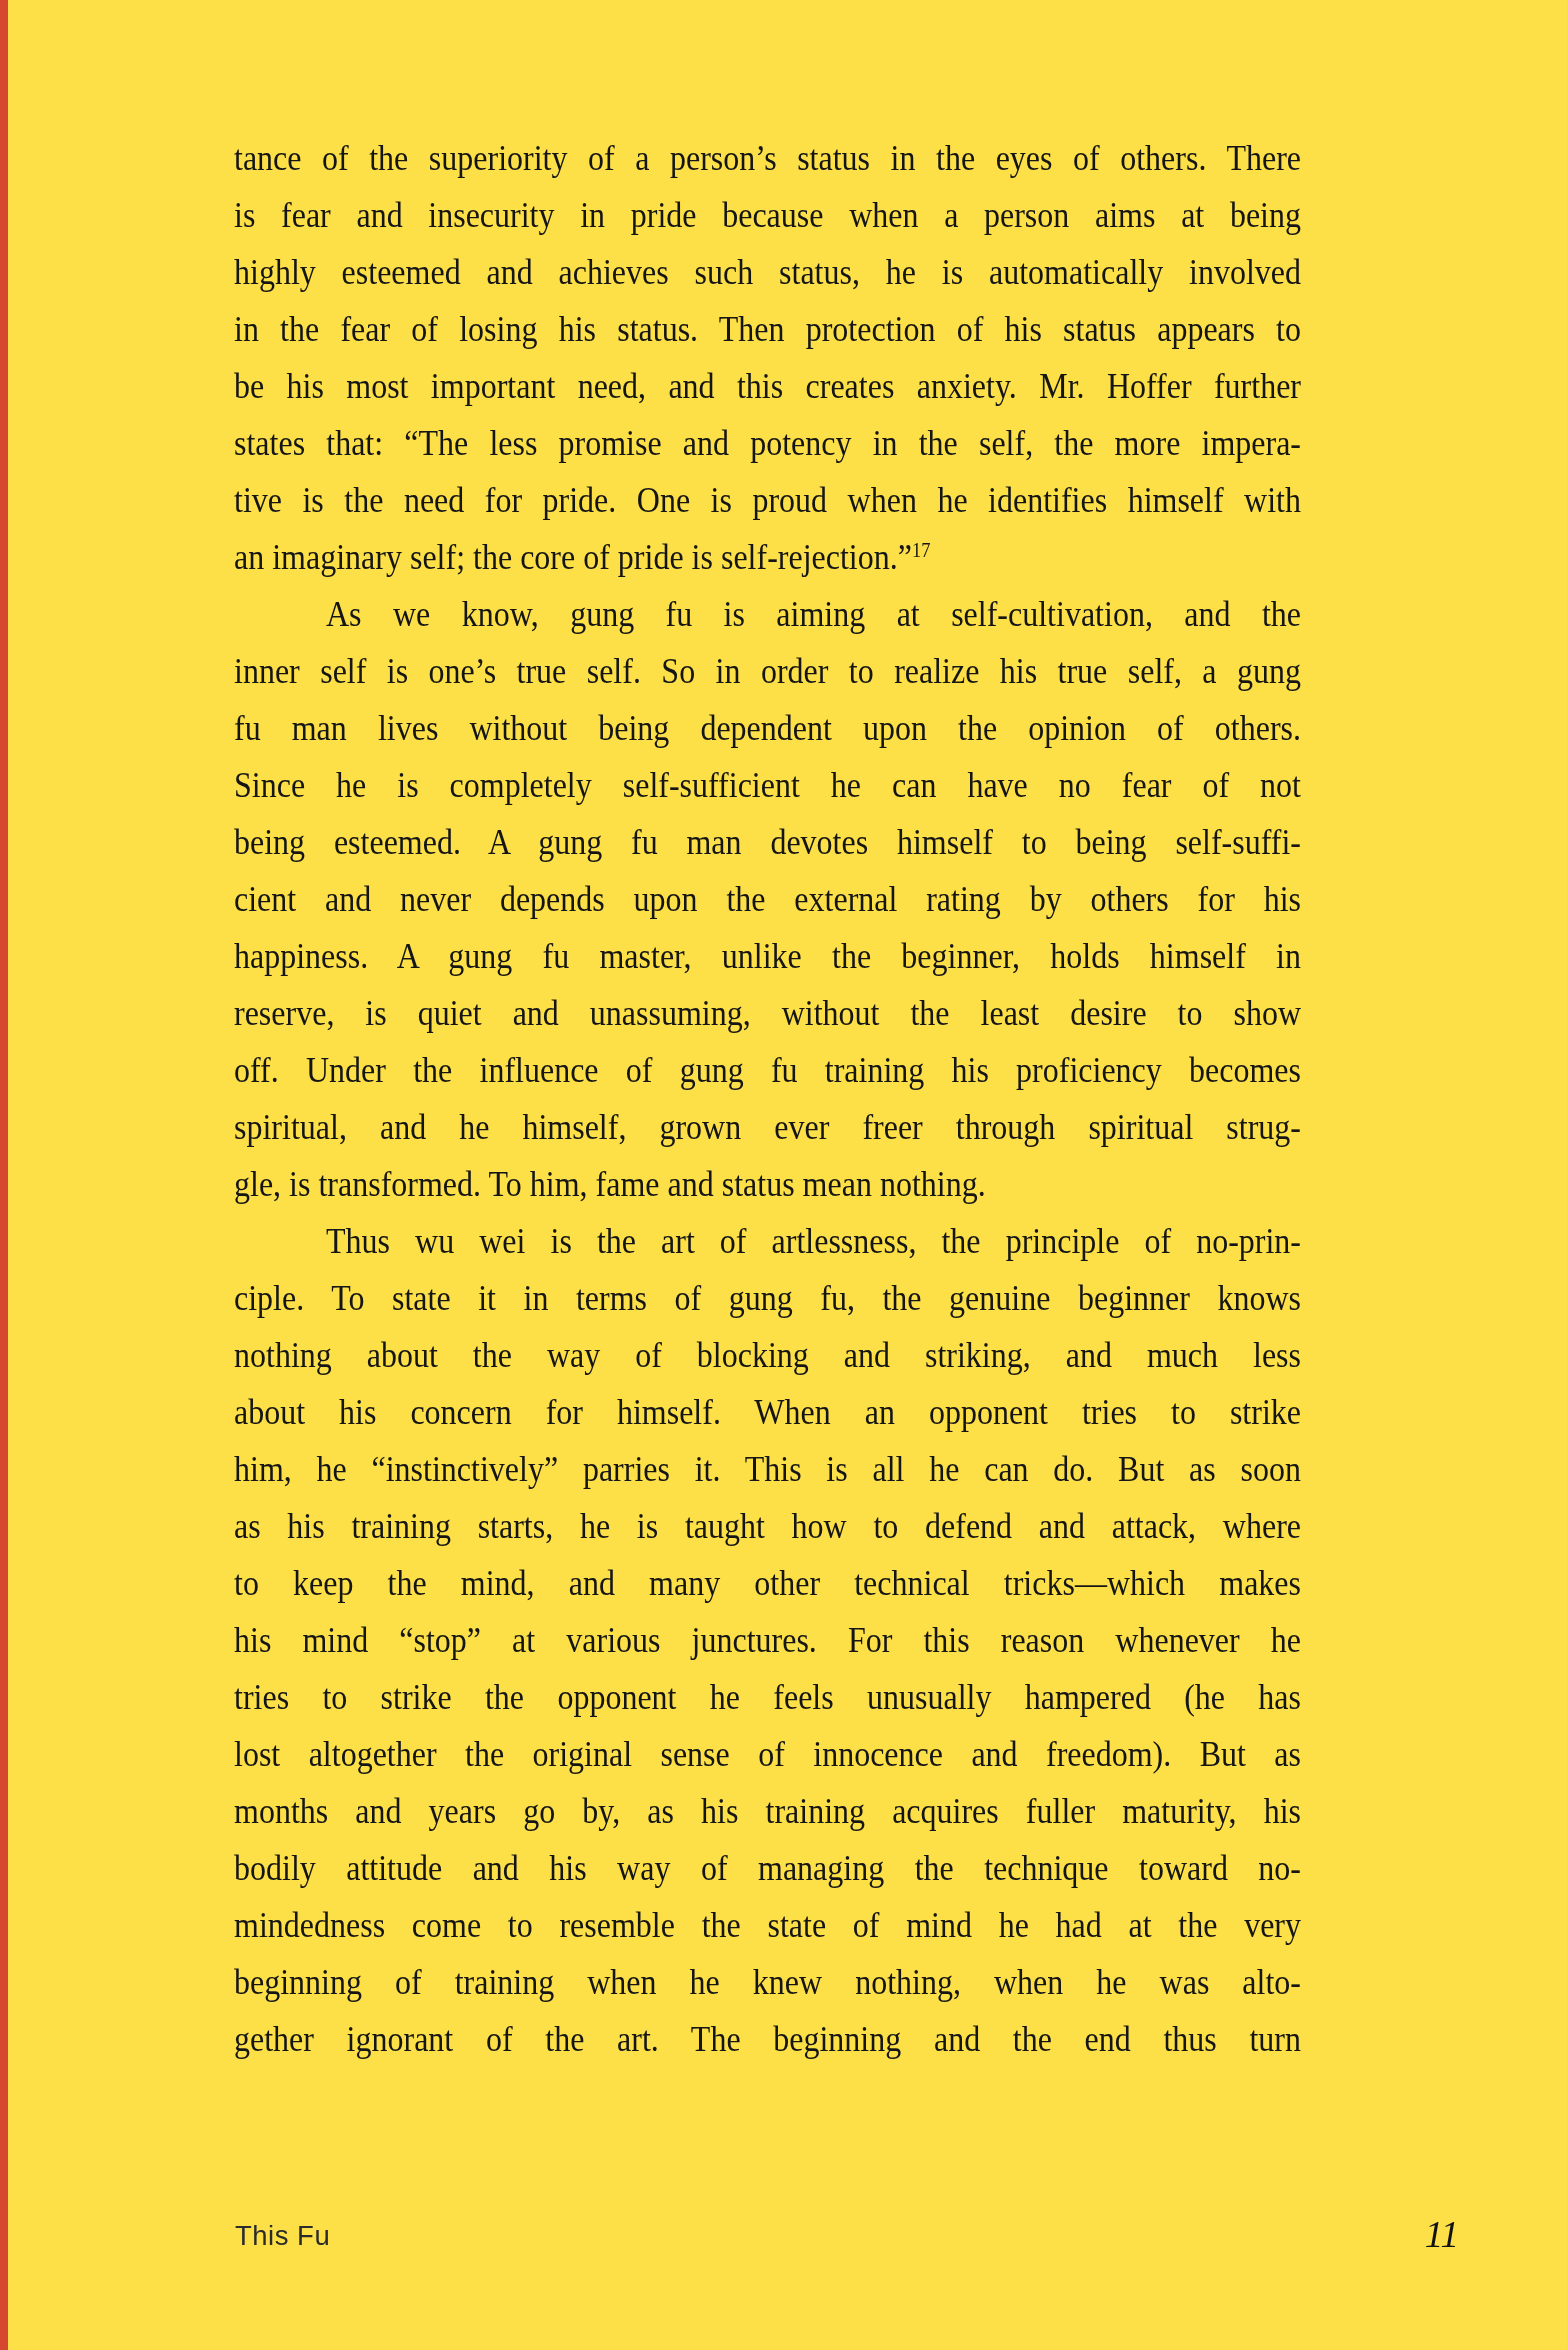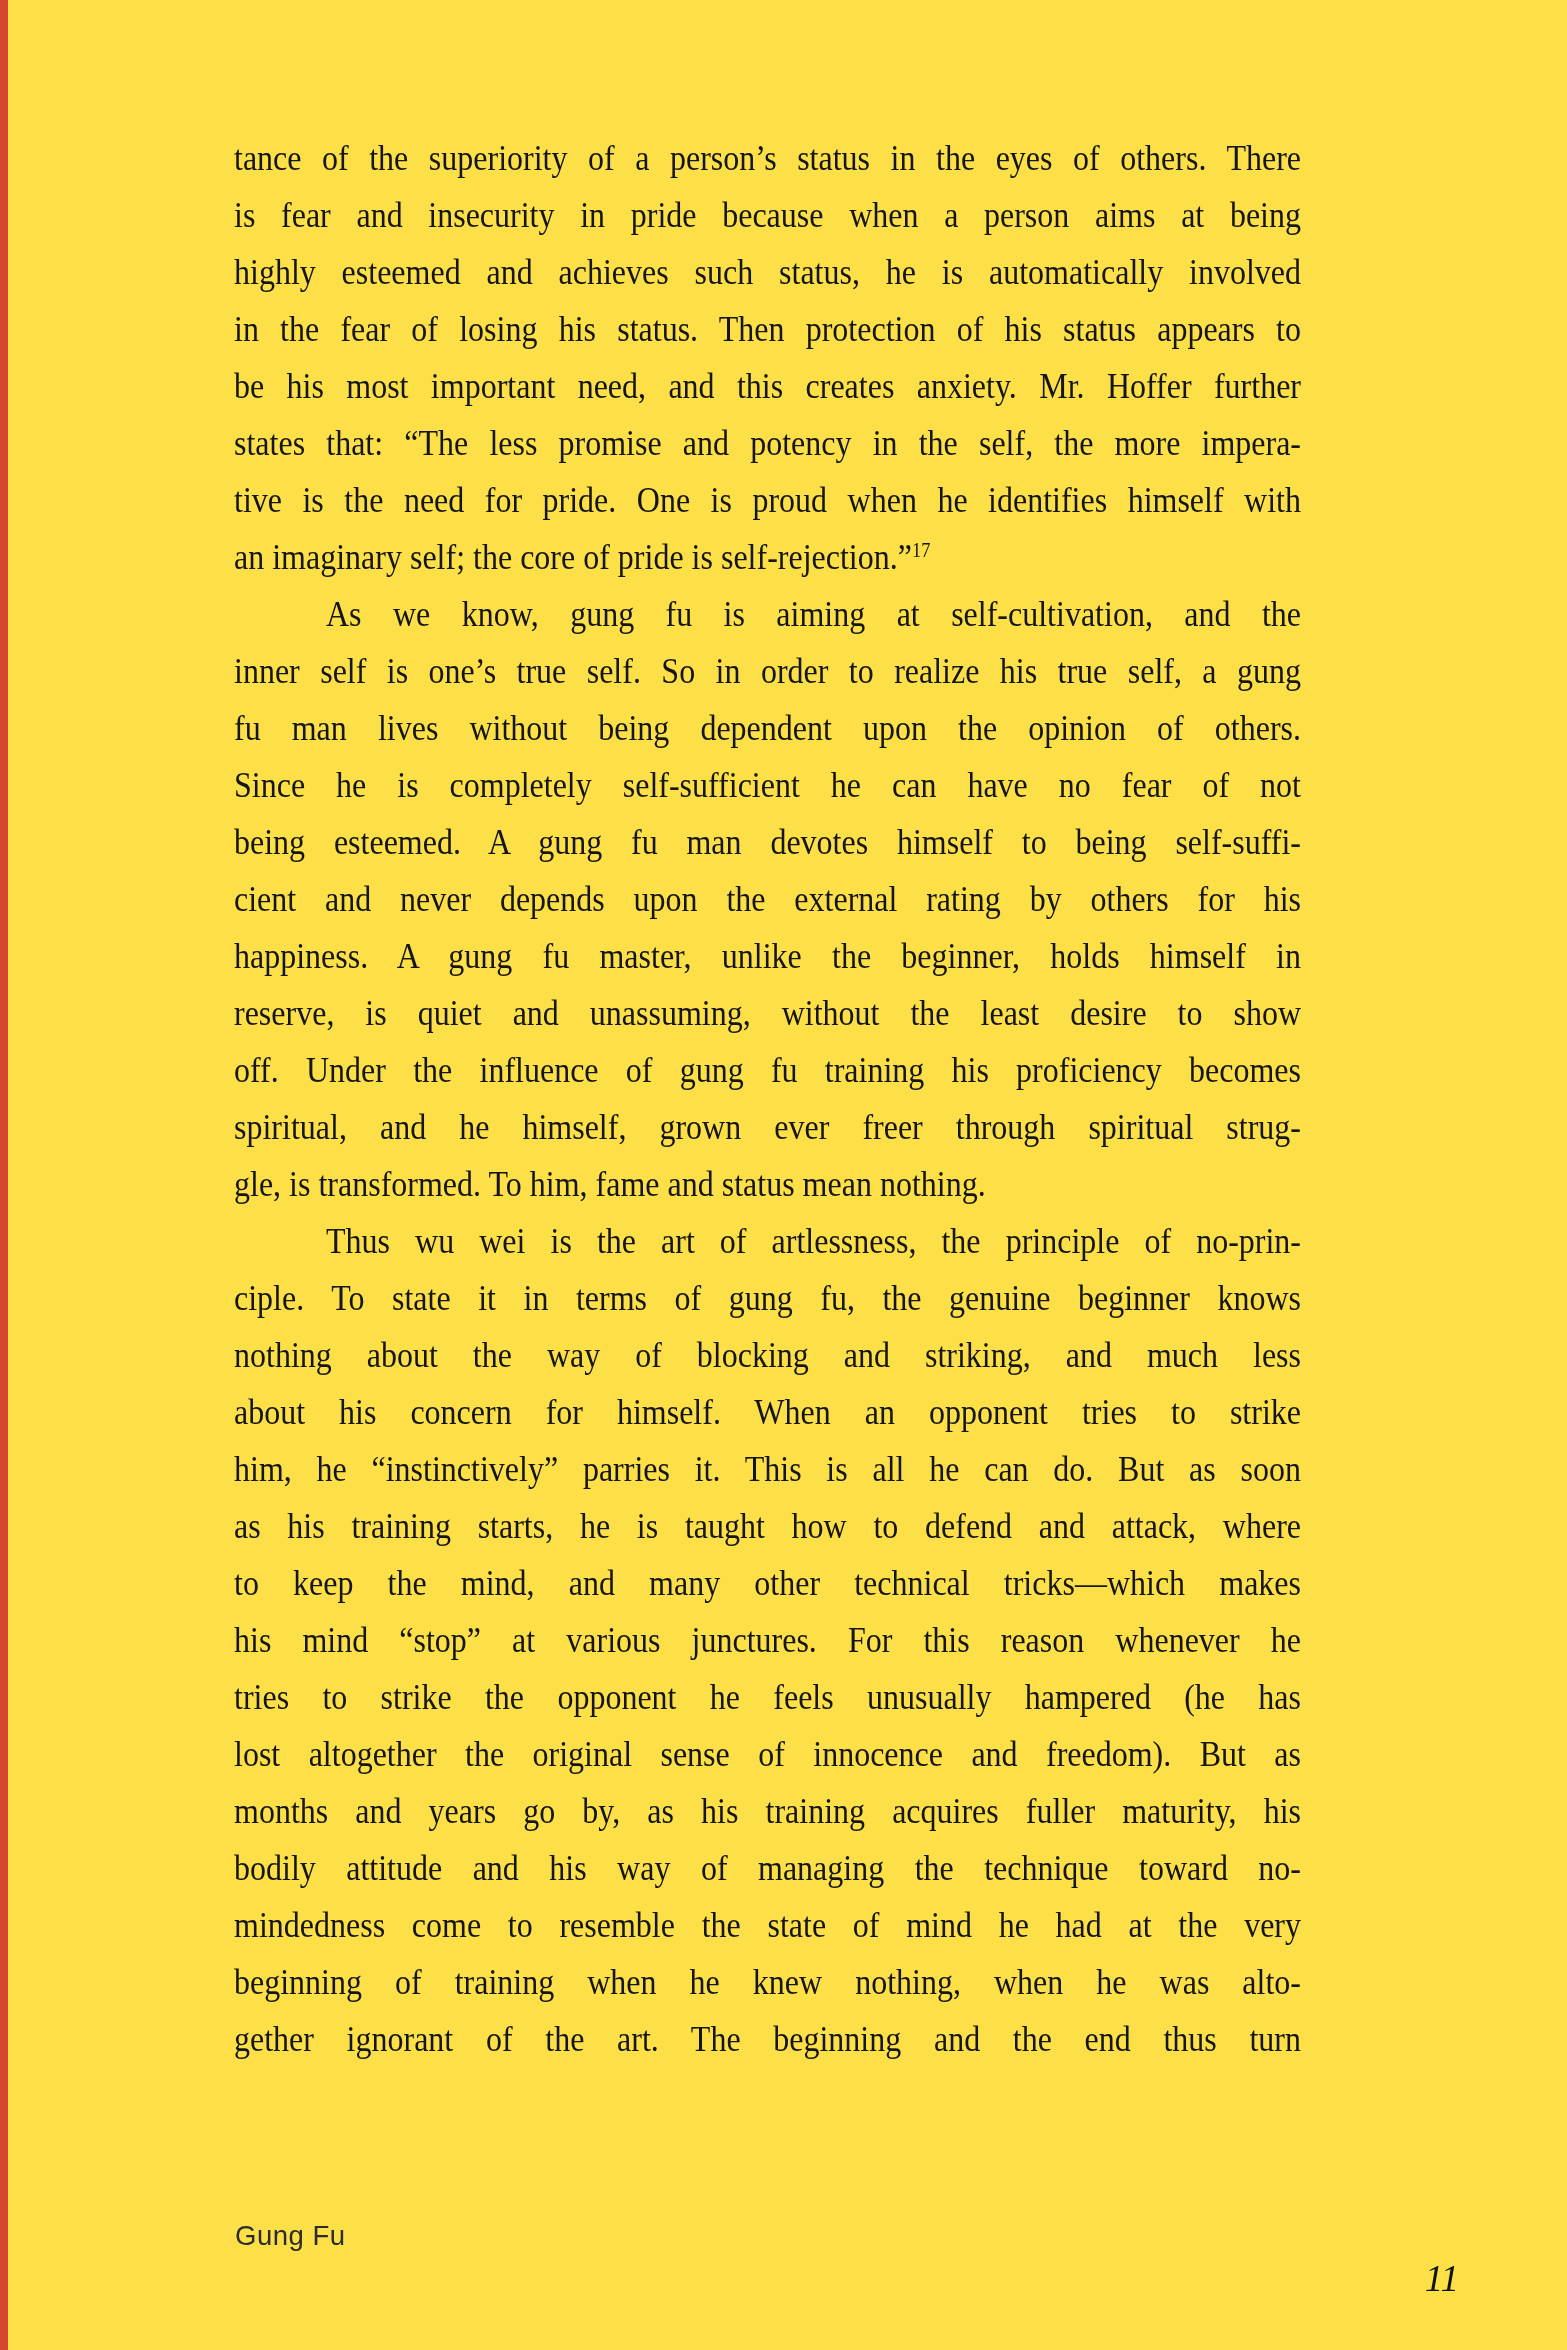--- a/index.html
+++ b/index.html
@@ -66,21 +66,20 @@
     position: absolute;
     left: 1376px;
     top: 2216px;
     width: 83px;
     text-align: right;
     font-family: "Liberation Serif", serif;
     font-style: italic;
     font-size: 37px;
     line-height: 1;
     color: #121212;
-    margin-top: 44px;
   }
 </style>
 </head>
 <body>
 
 <div class="page" style="background: #fde047;">
   <div class="edge-stripe" id="edge-stripe" style="background: rgb(213, 71, 47);"></div>
 
   <main class="text-block" id="text-block">
       <div class="line"><span>tance of the superiority of a person’s status in the eyes of others. There</span></div>
@@ -113,17 +112,17 @@
       <div class="line"><span>tries to strike the opponent he feels unusually hampered (he has</span></div>
       <div class="line"><span>lost altogether the original sense of innocence and freedom). But as</span></div>
       <div class="line"><span>months and years go by, as his training acquires fuller maturity, his</span></div>
       <div class="line"><span>bodily attitude and his way of managing the technique toward no-</span></div>
       <div class="line"><span>mindedness come to resemble the state of mind he had at the very</span></div>
       <div class="line"><span>beginning of training when he knew nothing, when he was alto-</span></div>
       <div class="line"><span>gether ignorant of the art. The beginning and the end thus turn</span></div>
     </main>
 
   <footer>
-    <span class="footer-title">Gung Fu</span>
+    <span class="footer-title">This Fu</span>
     <span class="page-num">11</span>
   </footer>
 </div>
 
 
 </body></html>

